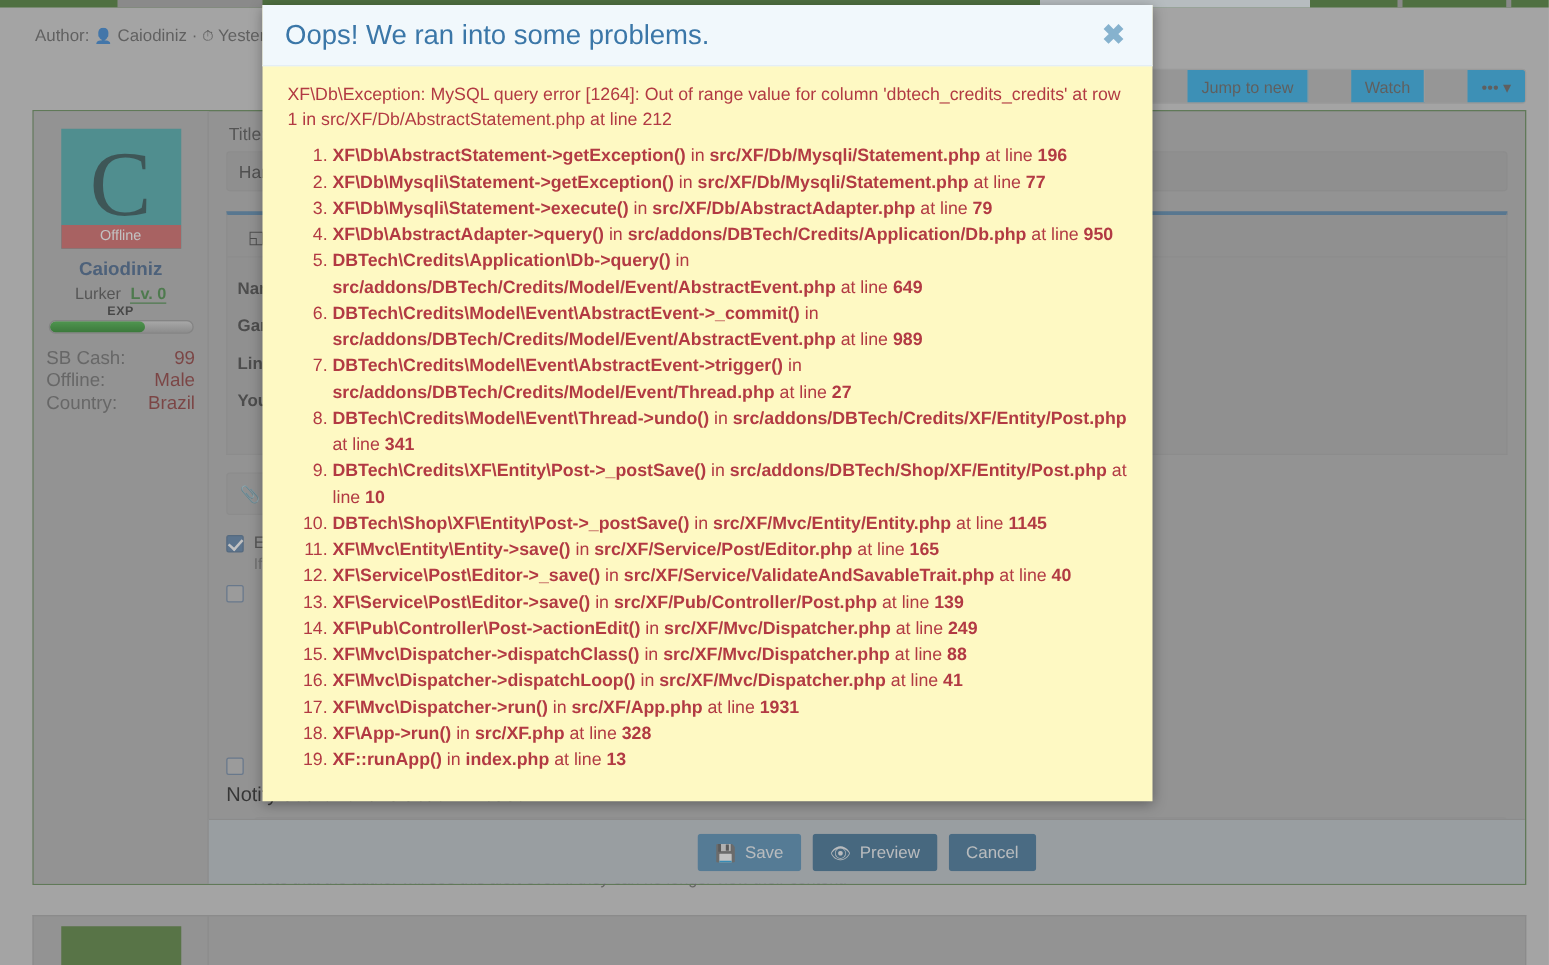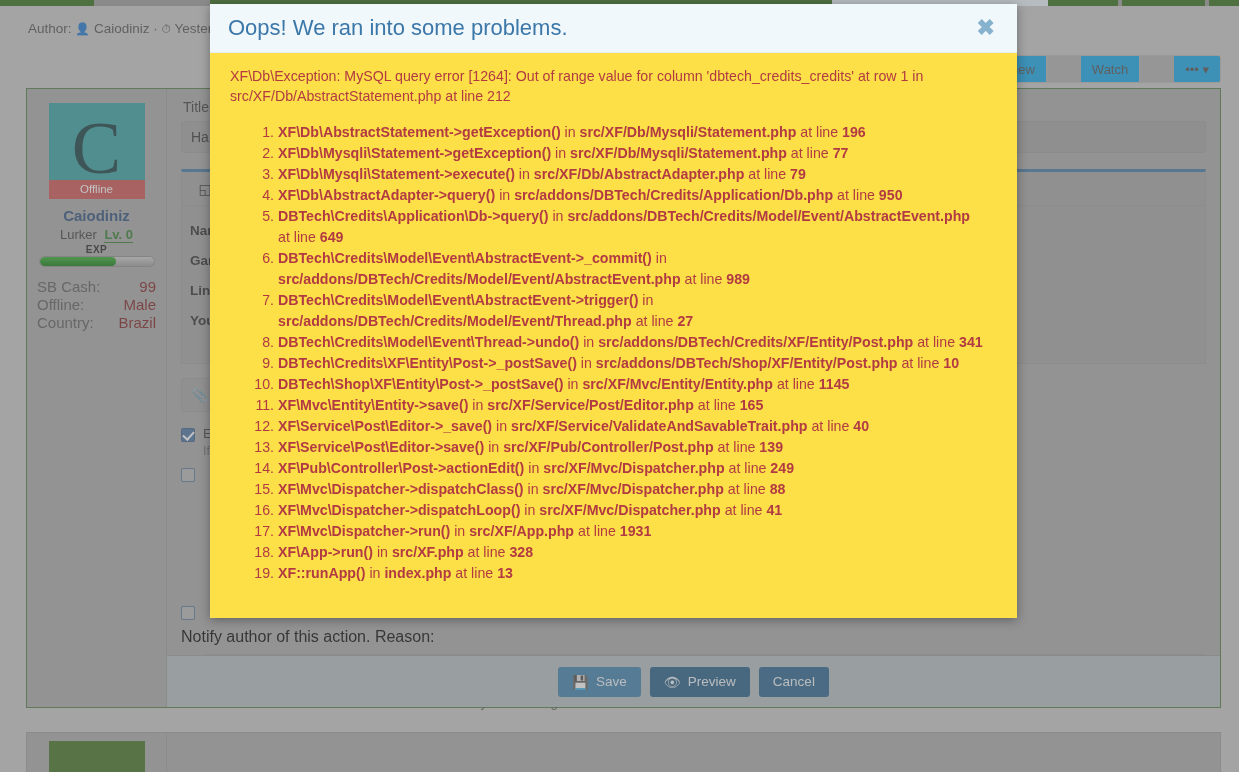--- a/index.html
+++ b/index.html
@@ -151,22 +151,22 @@
   .next-block .nb-av { width:96px; height:40px; margin:0 auto; background:#3f7220; }
 
   
   .overlay {
     position: absolute; inset: 0;
     background: rgba(120,120,120,0.45);
   }
 
   
   .modal {
-    position: absolute; left: 210px; top: 4px; width: 807px;
-    background: #fde047; box-shadow: 0 2px 10px rgba(0,0,0,.35);
+    position: absolute; left: 210px; top: 4px; width: 712px;
+    background: #fef9c3; box-shadow: 0 2px 10px rgba(0,0,0,.35);
   }
   .modal-head {
     background: #f1f8fc; height: 49px; display:flex; align-items:center;
     padding: 0 18px; border-bottom: 1px solid #e4eef5;
   }
   .modal-title {
     flex:1; font-size: 22px; color: #3b77a8; font-weight: normal;
     font-family: "Liberation Sans", sans-serif;
   }
   .modal-close {
@@ -175,21 +175,21 @@
   }
   .modal-body { padding: 13px 16px 18px 16px; }
 
   .exc-line {
     font-size: 14.2px; color: #b23a43; line-height: 20px; margin: 0 0 9px 4px;
   }
   .exc-line .b { font-weight: normal; }
   .exc-line .plain { color:#b23a43; font-weight: normal; }
 
   ol.trace {
-    margin: 16px; padding-left: 36px; font-size: 14.2px; color: #b23a43;
+    margin: 4px; padding-left: 36px; font-size: 14.2px; color: #b23a43;
     line-height: 21px;
   }
   ol.trace li { margin-bottom: 0px; }
   ol.trace li .fn { font-weight: bold; }
   ol.trace li .in { font-weight: normal; }
   ol.trace li .file { font-weight: bold; }
   ol.trace li .at { font-weight: normal; }
   ol.trace li .ln { font-weight: bold; }
 </style>
 </head>

